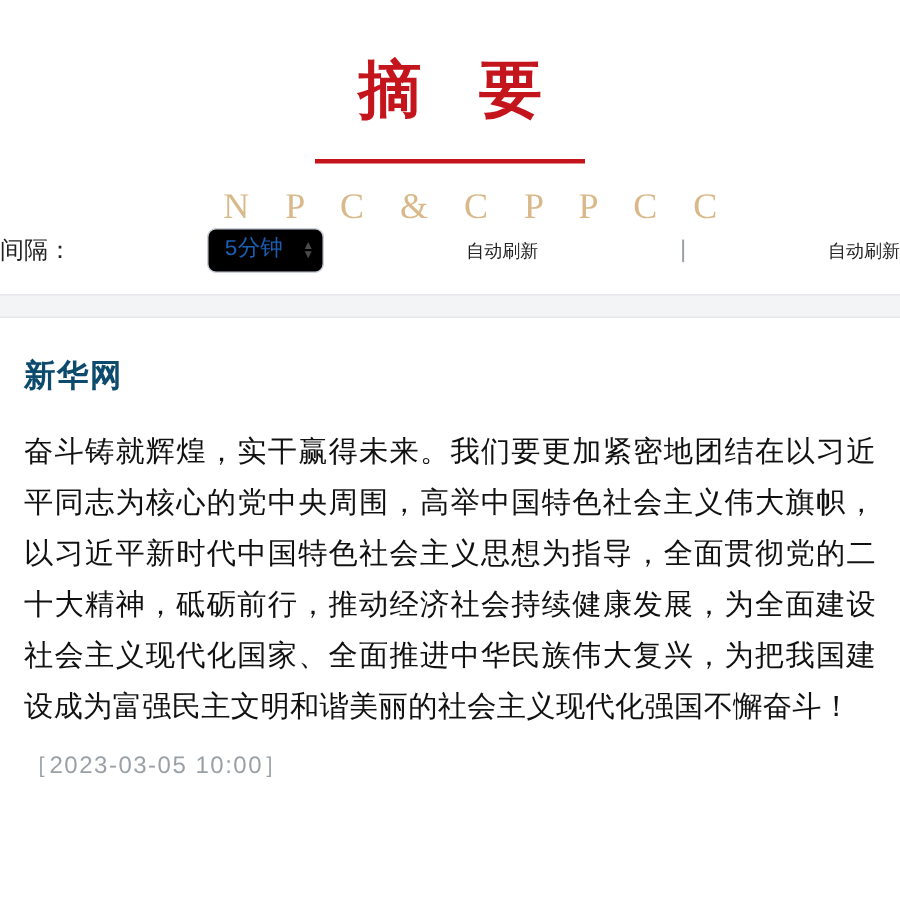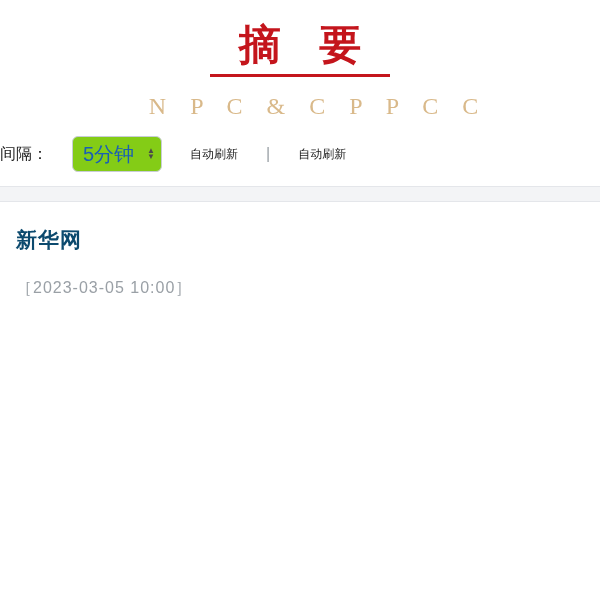--- a/index.html
+++ b/index.html
@@ -22,21 +22,21 @@
     background: #ffffff;
   }
   .masthead-title {
     font-family: "Liberation Serif", serif;
     font-size: 42px;
     font-weight: bold;
     color: #c4151c;
     letter-spacing: 14px;
     line-height: 1.1;
     text-indent: 14px;
-    margin: 0 auto;
+    margin: 16px auto;
     padding-bottom: 6px;
     display: block;
   }
   .masthead-rule {
     width: 180px;
     height: 3px;
     background: #c4151c;
     margin: 0 auto;
   }
   .masthead-sub {
@@ -45,41 +45,40 @@
     font-size: 24px;
     letter-spacing: 9px;
     text-indent: 9px;
     color: #d9b98a;
     font-weight: 500;
     margin-left: 27px;
   }
 
   
   .controls {
-    margin-top: 16px;
     display: flex;
     align-items: center;
-    justify-content: flex-start;
+    justify-content: space-between;
     padding: 0 0 14px 0;
-    gap: 16px;
+    gap: 4px;
   }
   .interval-label {
     font-size: 16px;
     color: #222;
     margin-right: 8px;
   }
   .select-wrap {
     position: relative;
     display: inline-block;
   }
   .interval-select {
-    font-family: Liberation Sans, sans-serif;
-    font-size: 20px;
+    font-family: Liberation Mono, monospace;
+    font-size: 15px;
     color: #1a5fb4;
-    background: #84cc16;
+    background: #000000;
     border: 1px solid #c8cdd6;
     border-radius: 6px;
     padding: 5px 26px 5px 10px;
     appearance: none;
     -webkit-appearance: none;
     outline: none;
     line-height: 1.2;
   }
   .select-arrows {
     position: absolute;
@@ -127,21 +126,21 @@
   }
   .body-text {
     font-size: 19.5px;
     line-height: 34px;
     color: #111;
     text-align: justify;
     margin: 0;
     letter-spacing: 0.2px;
   }
   .timestamp {
-    margin-top: 24px;
+    margin-top: 12px;
     font-size: 16px;
     color: #9aa0a6;
     letter-spacing: 1px;
   }
 
   .scroll-edge {
     position: absolute;
     right: 0;
     top: 0;
     width: 2px;
@@ -171,16 +170,17 @@
   </span>
   <a class="ctrl-link" href="#">自动刷新</a>
   <span class="ctrl-sep">|</span>
   <a class="ctrl-link" href="#">自动刷新</a>
 </div>
 
 <div class="band"></div>
 
 <div class="article">
   <div class="source">新华网</div>
+  <p class="body-text">奋斗铸就辉煌，实干赢得未来。我们要更加紧密地团结在以习近平同志为核心的党中央周围，高举中国特色社会主义伟大旗帜，以习近平新时代中国特色社会主义思想为指导，全面贯彻党的二十大精神，砥砺前行，推动经济社会持续健康发展，为全面建设社会主义现代化国家、全面推进中华民族伟大复兴，为把我国建设成为富强民主文明和谐美丽的社会主义现代化强国不懈奋斗！</p>
   <div class="timestamp">［2023-03-05 10:00］</div>
 </div>
 
 <div class="scroll-edge"></div>
 
 </body></html>

